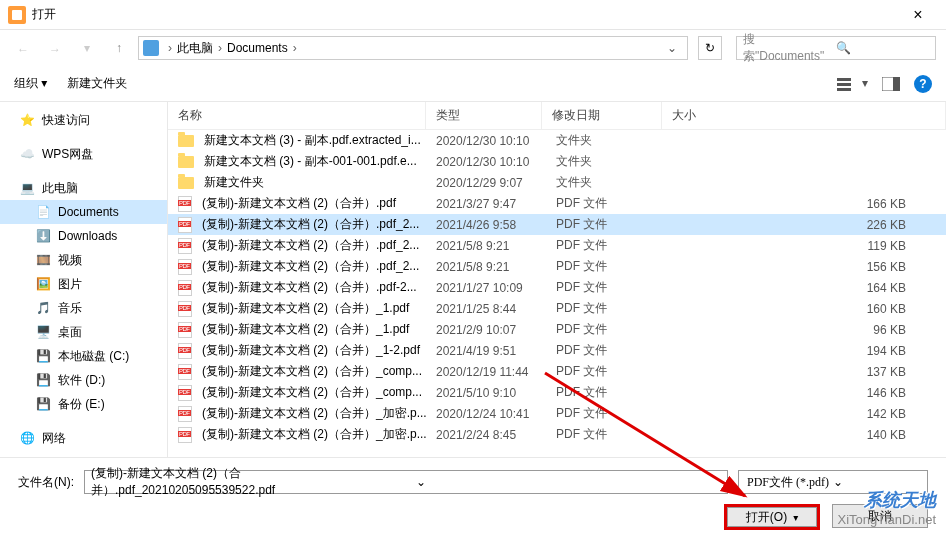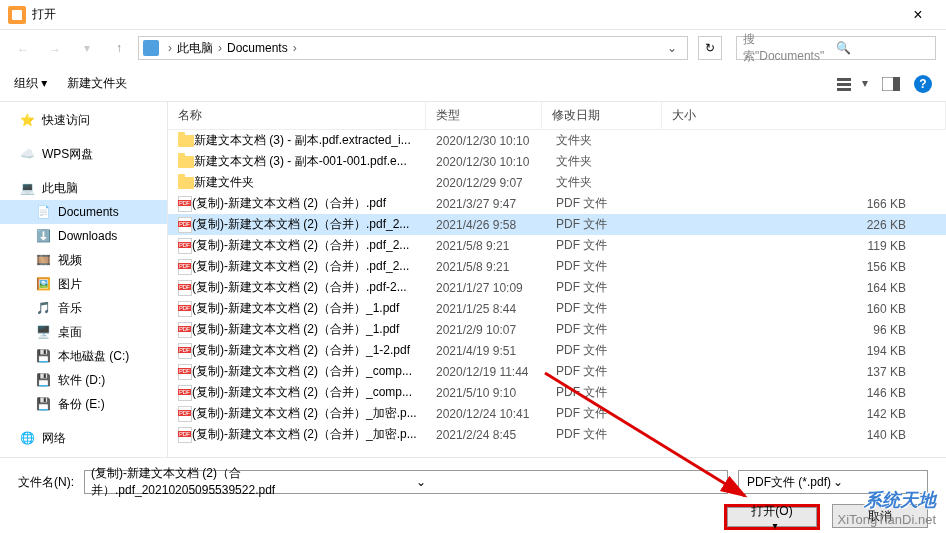--- a/index.html
+++ b/index.html
@@ -34,38 +34,38 @@
 .columns { height:28px; display:flex; border-bottom:1px solid #eee; }
 .col { display:flex; align-items:center; padding:0 10px; color:#444; border-right:1px solid #eee;}
 .col.name { width:258px; }
 .col.date { width:120px; }
 .col.type { width:116px; }
 .col.size { flex:1; }
 .rows { flex:1; overflow:hidden; position:relative;}
 .row { height:21px; display:flex; align-items:center; cursor:pointer;}
 .row.selected { background:#cde8ff; }
 .cell { padding:0 10px; white-space:nowrap; overflow:hidden; text-overflow:ellipsis; }
-.cell.name { width:258px; display:flex; align-items:center; gap:0;}
+.cell.name { width:258px; display:flex; align-items:center; gap:10px;}
 .cell.date { width:120px; color:#555;}
 .cell.type { width:116px; color:#555;}
 .cell.size { flex:1; color:#555; text-align:right; padding-right:40px;}
 .fi-folder { width:16px; height:12px; background:#FFD96B; border-radius:1px; position:relative; flex-shrink:0;}
 .fi-folder::before { content:''; position:absolute; top:-3px; left:0; width:7px; height:3px; background:#FFD96B; border-radius:1px 1px 0 0;}
 .fi-pdf { width:14px; height:16px; background:#fff; border:1px solid #d0d0d0; position:relative; flex-shrink:0;}
 .fi-pdf::after { content:'PDF'; position:absolute; left:-1px; top:3px; background:#e53935; color:#fff; font-size:6px; padding:0 1px; letter-spacing:-0.5px;}
 .bottom { border-top:1px solid #e8e8e8; padding:12px 18px 14px; }
 .fn-row { display:flex; align-items:center; gap:10px; }
 .fn-label { }
 .fn-input { flex:1; height:24px; border:1px solid #999; padding:0 6px; display:flex; align-items:center;gap:20px;}
 .fn-input span { flex:1; }
 .filter { width:190px; height:24px; border:1px solid #999; padding:0 8px; display:flex; align-items:center;}
-.filter span { flex:1; }
+.filter span { flex:1;font-family:Liberation Serif, serif; }
 .btn-row { display:flex; justify-content:flex-end; gap:12px; margin-top:10px;}
 .btn { width:96px; height:24px; border:1px solid #999; background:#e9e9e9; display:flex; align-items:center; justify-content:center; cursor:pointer;}
-.btn.open { border:3px solid #d00; width:96px; height:26px; box-shadow:0 0 0 1px #999 inset;flex-direction:column;}
+.btn.open { border:3px solid #d00; width:96px; height:26px; box-shadow:0 0 0 1px #999 inset;}
 .btn .drop { margin-left:6px; font-size:10px;}
 .arrow-overlay { position:absolute; pointer-events:none; z-index:50; }
 .watermark { position:absolute; right:10px; bottom:6px; text-align:right; pointer-events:none;}
 .watermark .t1 { font-size:18px; font-weight:bold; color:#3a7fd1; font-style:italic; text-shadow:1px 1px 0 #fff,-1px -1px 0 #fff;font-family:Liberation Serif, serif;}
 .watermark .t2 { font-size:13px; color:#888;}
 </style>
 </head>
 <body>
 
 <div class="titlebar">

